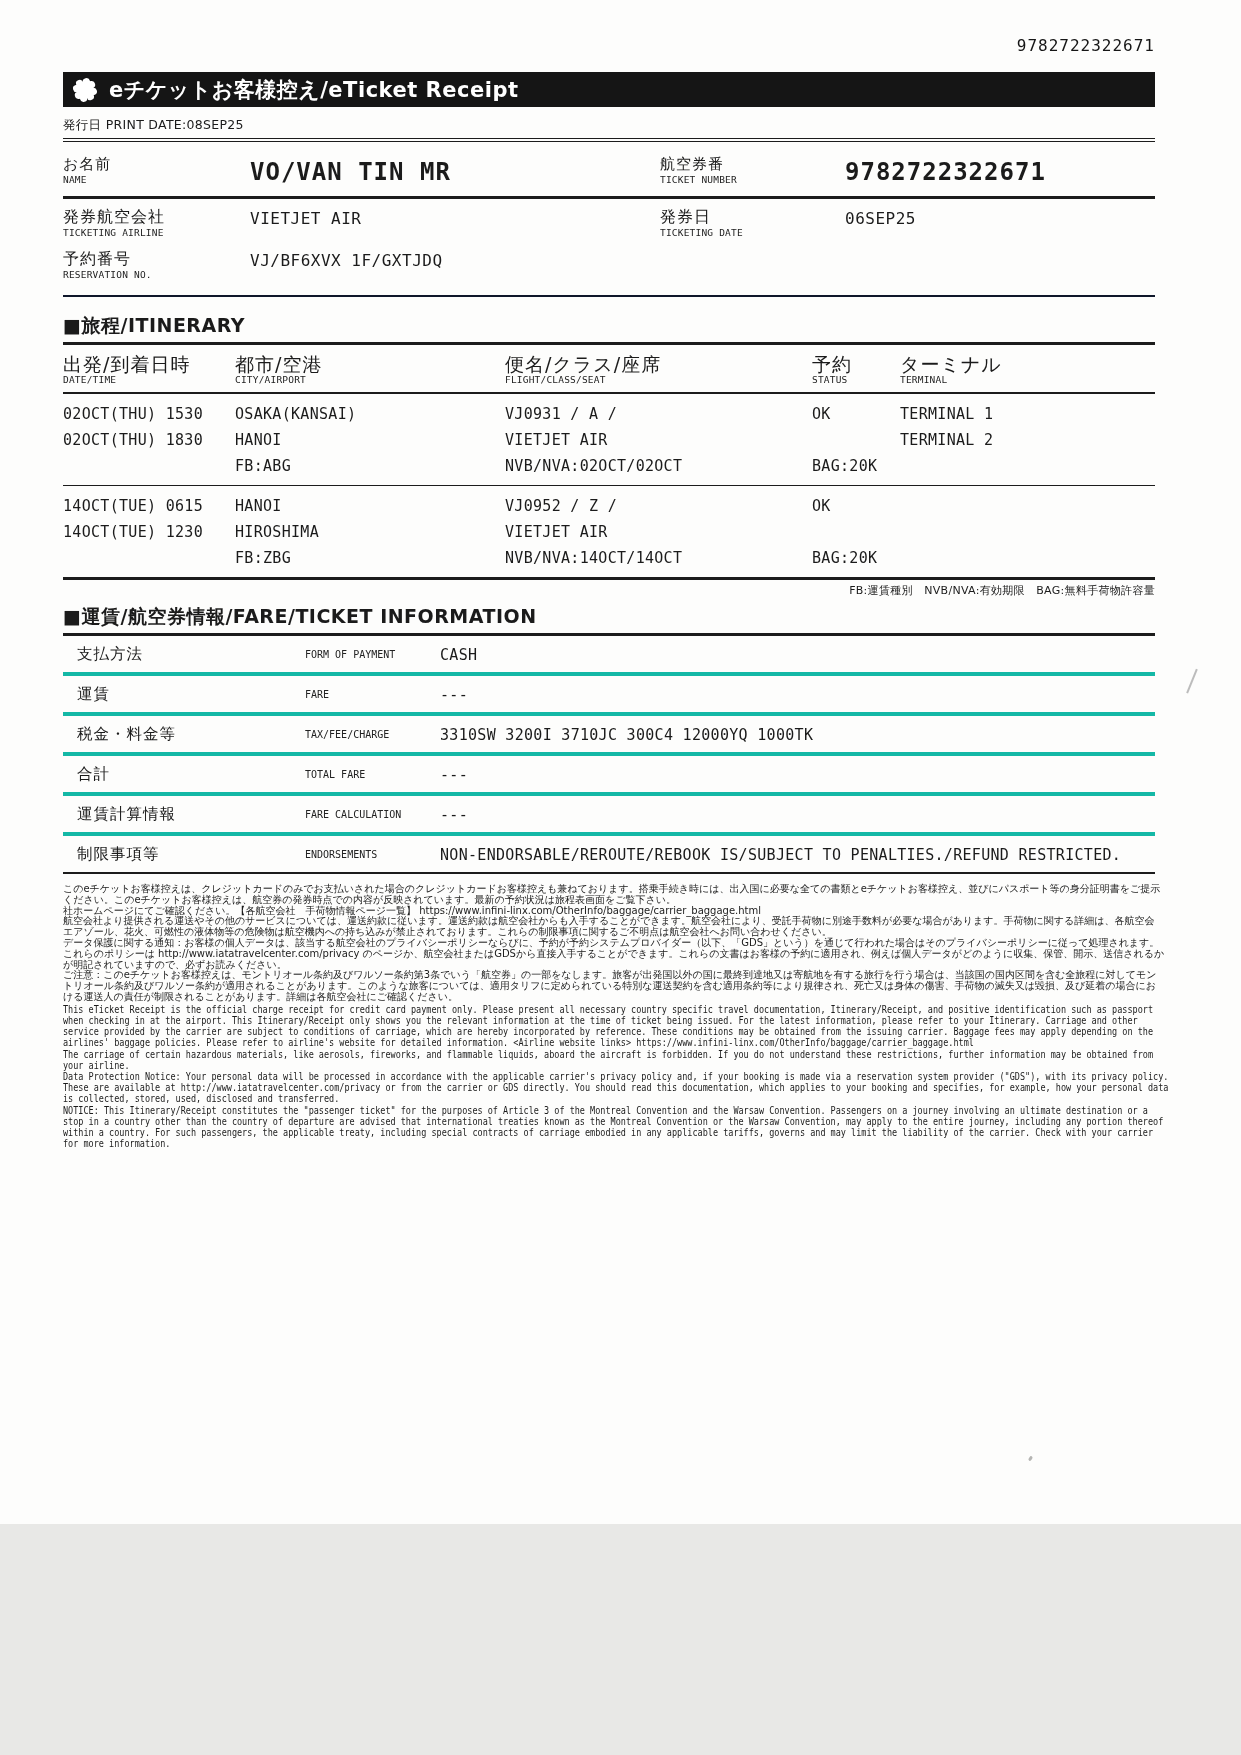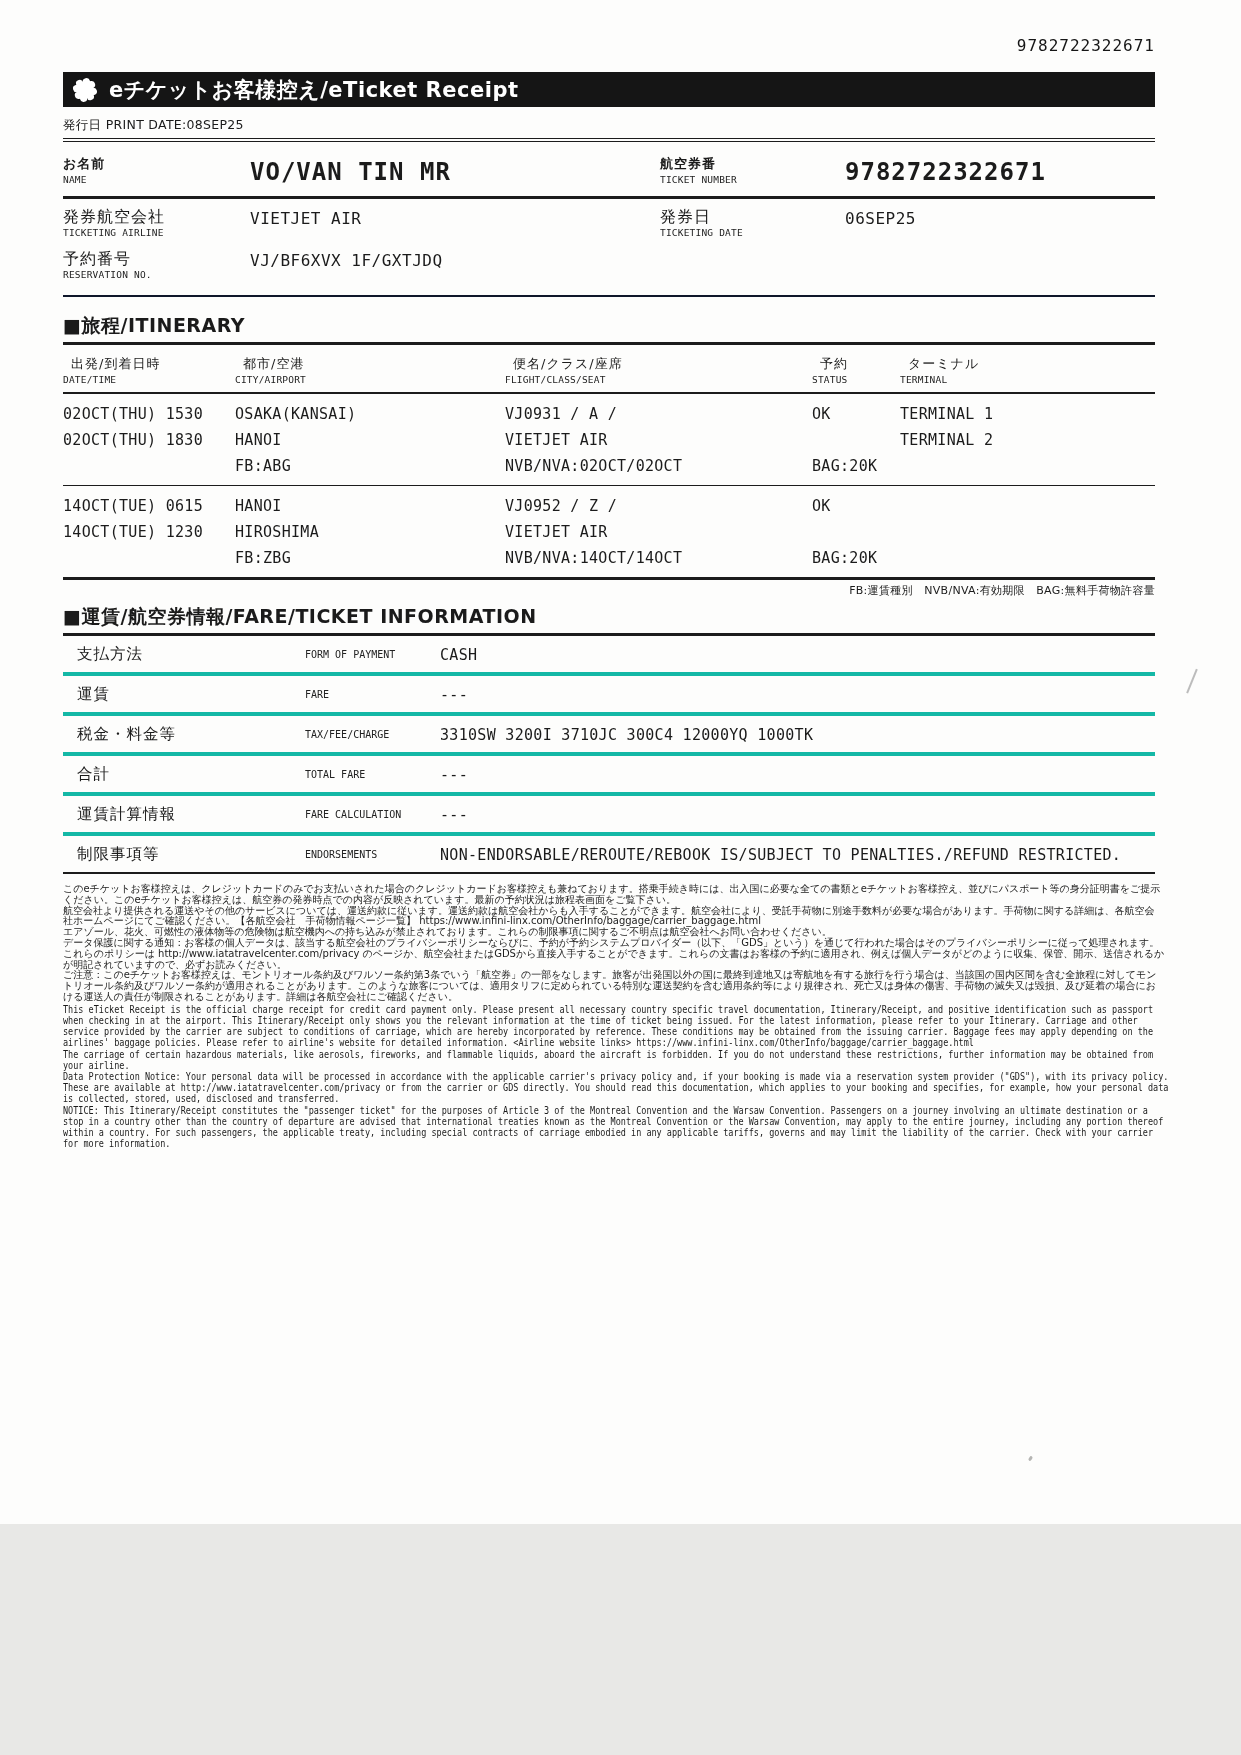--- a/index.html
+++ b/index.html
@@ -22,35 +22,35 @@
   .print-date{margin-top:10px;font-size:12.5px;letter-spacing:.3px;}
 
   
   .info-head-row{display:grid;grid-template-columns:187px 410px 185px 310px;
     border-top:4px double #1c1c1c;border-bottom:3px solid #1c1c1c;
     padding:12px 0 10px;margin-top:4px;align-items:start;}
   .info-rows{border-bottom:2px solid #0f172a;padding:8px 0 4px;}
   .info-row{display:grid;grid-template-columns:187px 410px 185px 310px;
     margin-bottom:10px;align-items:start;}
   .lbl-jp{font-size:16px;letter-spacing:1px;line-height:20px;}
-  .lbl-jp.big{font-size:13px;font-weight:bold;}
+  .lbl-jp.big{font-size:15px;font-weight:normal;}
   .lbl-en{font-size:9.5px;font-family:"DejaVu Sans Mono",monospace;
     letter-spacing:.2px;line-height:12px;color:#222;}
   .val{font-family:"DejaVu Sans Mono",monospace;font-size:16px;padding-top:2px;
     letter-spacing:.5px;}
   .val.big{font-size:24px;font-weight:bold;padding-top:4px;letter-spacing:1px;}
 
   
   .section-title{font-size:19px;font-weight:bold;letter-spacing:.5px;
     border-bottom:3px solid #1c1c1c;padding-bottom:3px;margin-top:16px;}
 
   
   .itin-grid{display:grid;grid-template-columns:172px 270px 307px 88px 255px;}
   .itin-head{padding:9px 0 6px;border-bottom:2px solid #1c1c1c;align-items:start;}
-  .itin-head .lbl-jp{font-size:13px;margin-left:8px;}
+  .itin-head .lbl-jp{font-size:19px;}
   .seg{padding:7px 0 6px;}
   .seg + .seg{border-top:1.5px solid #1c1c1c;}
   .seg-line{line-height:26px;}
   .seg-line .cell{font-family:"DejaVu Sans Mono",monospace;font-size:15px;letter-spacing:.3px;}
   .itin-bottom{border-top:3px solid #1c1c1c;}
   .itin-legend{text-align:right;font-size:11px;margin-top:3px;letter-spacing:.3px;white-space:pre;}
 
   
   .fare-row{display:grid;grid-template-columns:242px 135px 715px;
     padding:8px 0 7px;border-bottom:4px solid #14b8a6;align-items:center;}
@@ -256,22 +256,22 @@
         <div class="fare-jp">制限事項等</div>
         <div class="fare-en">ENDORSEMENTS</div>
         <div class="fare-val">NON-ENDORSABLE/REROUTE/REBOOK IS/SUBJECT TO PENALTIES./REFUND RESTRICTED.</div>
       </div>
     </div>
 
     <div class="fineprint">
       <div>
         <div class="fp-jp">このeチケットお客様控えは、クレジットカードのみでお支払いされた場合のクレジットカードお客様控えも兼ねております。搭乗手続き時には、出入国に必要な全ての書類とeチケットお客様控え、並びにパスポート等の身分証明書をご提示</div>
         <div class="fp-jp">ください。このeチケットお客様控えは、航空券の発券時点での内容が反映されています。最新の予約状況は旅程表画面をご覧下さい。</div>
+        <div class="fp-jp">社ホームページにてご確認ください。【各航空会社　手荷物情報ページ一覧】 https://www.infini-linx.com/OtherInfo/baggage/carrier_baggage.html</div>
         <div class="fp-jp">航空会社より提供される運送やその他のサービスについては、運送約款に従います。運送約款は航空会社からも入手することができます。航空会社により、受託手荷物に別途手数料が必要な場合があります。手荷物に関する詳細は、各航空会</div>
-        <div class="fp-jp">社ホームページにてご確認ください。【各航空会社　手荷物情報ページ一覧】 https://www.infini-linx.com/OtherInfo/baggage/carrier_baggage.html</div>
         <div class="fp-jp">エアゾール、花火、可燃性の液体物等の危険物は航空機内への持ち込みが禁止されております。これらの制限事項に関するご不明点は航空会社へお問い合わせください。</div>
         <div class="fp-jp">データ保護に関する通知：お客様の個人データは、該当する航空会社のプライバシーポリシーならびに、予約が予約システムプロバイダー（以下、「GDS」という）を通じて行われた場合はそのプライバシーポリシーに従って処理されます。</div>
         <div class="fp-jp">これらのポリシーは http://www.iatatravelcenter.com/privacy のページか、航空会社またはGDSから直接入手することができます。これらの文書はお客様の予約に適用され、例えば個人データがどのように収集、保管、開示、送信されるか</div>
         <div class="fp-jp">が明記されていますので、必ずお読みください。</div>
         <div class="fp-jp">ご注意：このeチケットお客様控えは、モントリオール条約及びワルソー条約第3条でいう「航空券」の一部をなします。旅客が出発国以外の国に最終到達地又は寄航地を有する旅行を行う場合は、当該国の国内区間を含む全旅程に対してモン</div>
         <div class="fp-jp">トリオール条約及びワルソー条約が適用されることがあります。このような旅客については、適用タリフに定められている特別な運送契約を含む適用条約等により規律され、死亡又は身体の傷害、手荷物の滅失又は毀損、及び延着の場合にお</div>
         <div class="fp-jp">ける運送人の責任が制限されることがあります。詳細は各航空会社にご確認ください。</div>
       </div>
       <div class="fp-en-wrap">
         <div class="fp-en">This eTicket Receipt is the official charge receipt for credit card payment only. Please present all necessary country specific travel documentation, Itinerary/Receipt, and positive identification such as passport</div>

